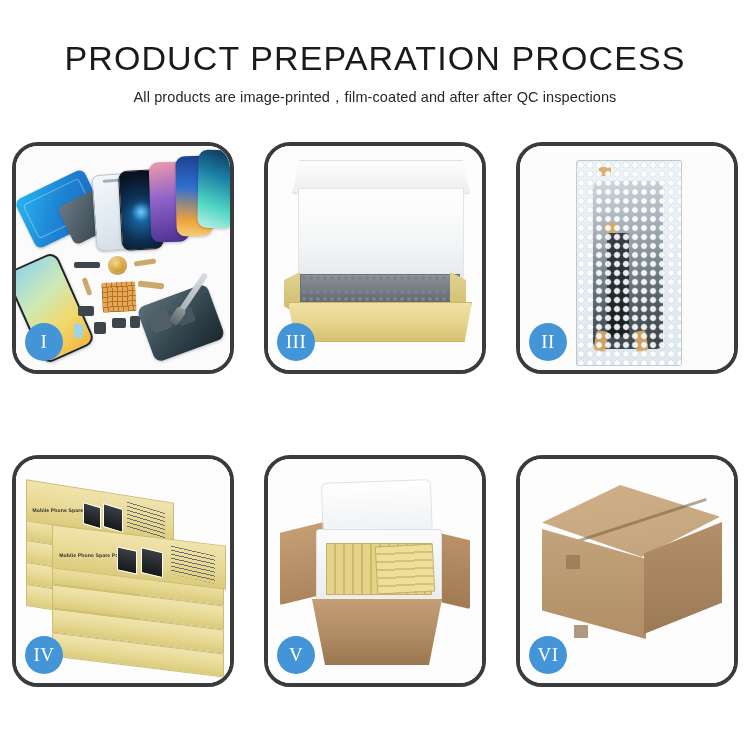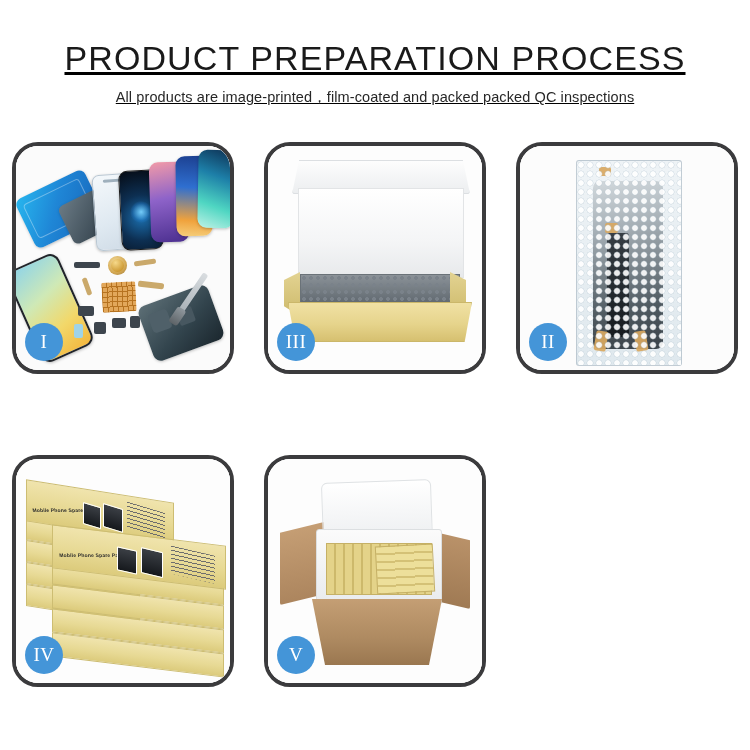--- a/index.html
+++ b/index.html
@@ -19,21 +19,20 @@
     background: #ffffff;
   }
 
   
   .header {
     position: absolute;
     top: 38px;
     left: 0;
     width: 750px;
     text-align: center;
-    text-decoration: underline;
   }
   .title {
     font-family: "Liberation Sans", sans-serif;
     font-size: 34px;
     font-weight: 400;
     letter-spacing: 1.1px;
     color: #1a1a1a;
     line-height: 40px;
     white-space: nowrap;
   }
@@ -372,21 +371,21 @@
 
   .panel, .badge { -webkit-font-smoothing: antialiased; }
 </style>
 </head>
 <body>
 
 <div id="page">
 
   <div class="header">
     <div class="title">PRODUCT PREPARATION PROCESS</div>
-    <div class="subtitle">All products are image-printed，film-coated and packed packed QC inspections</div>
+    <div class="subtitle">All products are image-printed，film-coated and after after QC inspections</div>
   </div>
 
   <div class="grid">
 
     <div class="panel">
       <div class="panel-photo">
         <div class="p1-bg"></div>
         <div class="ph ph-a"></div>
         <div class="ph ph-b"></div>
         <div class="ph ph-c"></div>
@@ -479,15 +478,27 @@
         <div class="b5-flap-r"></div>
         <div class="b5-foamlid"></div>
         <div class="b5-foambody"></div>
         <div class="b5-golds"></div>
         <div class="b5-golds2"></div>
         <div class="b5-front"></div>
       </div>
       <div class="badge">V</div>
     </div>
 
+    <div class="panel">
+      <div class="panel-photo">
+        <div class="b6-bg"></div>
+        <div class="b6-top"></div>
+        <div class="b6-top-seam"></div>
+        <div class="b6-left"></div>
+        <div class="b6-right"></div>
+        <div class="b6-tape" style="left:46px;top:96px;width:14px;height:14px;"></div>
+        <div class="b6-tape" style="left:54px;top:166px;width:14px;height:13px;"></div>
+      </div>
+      <div class="badge">VI</div>
+    </div>
 
   </div>
 </div>
 
 </body></html>

